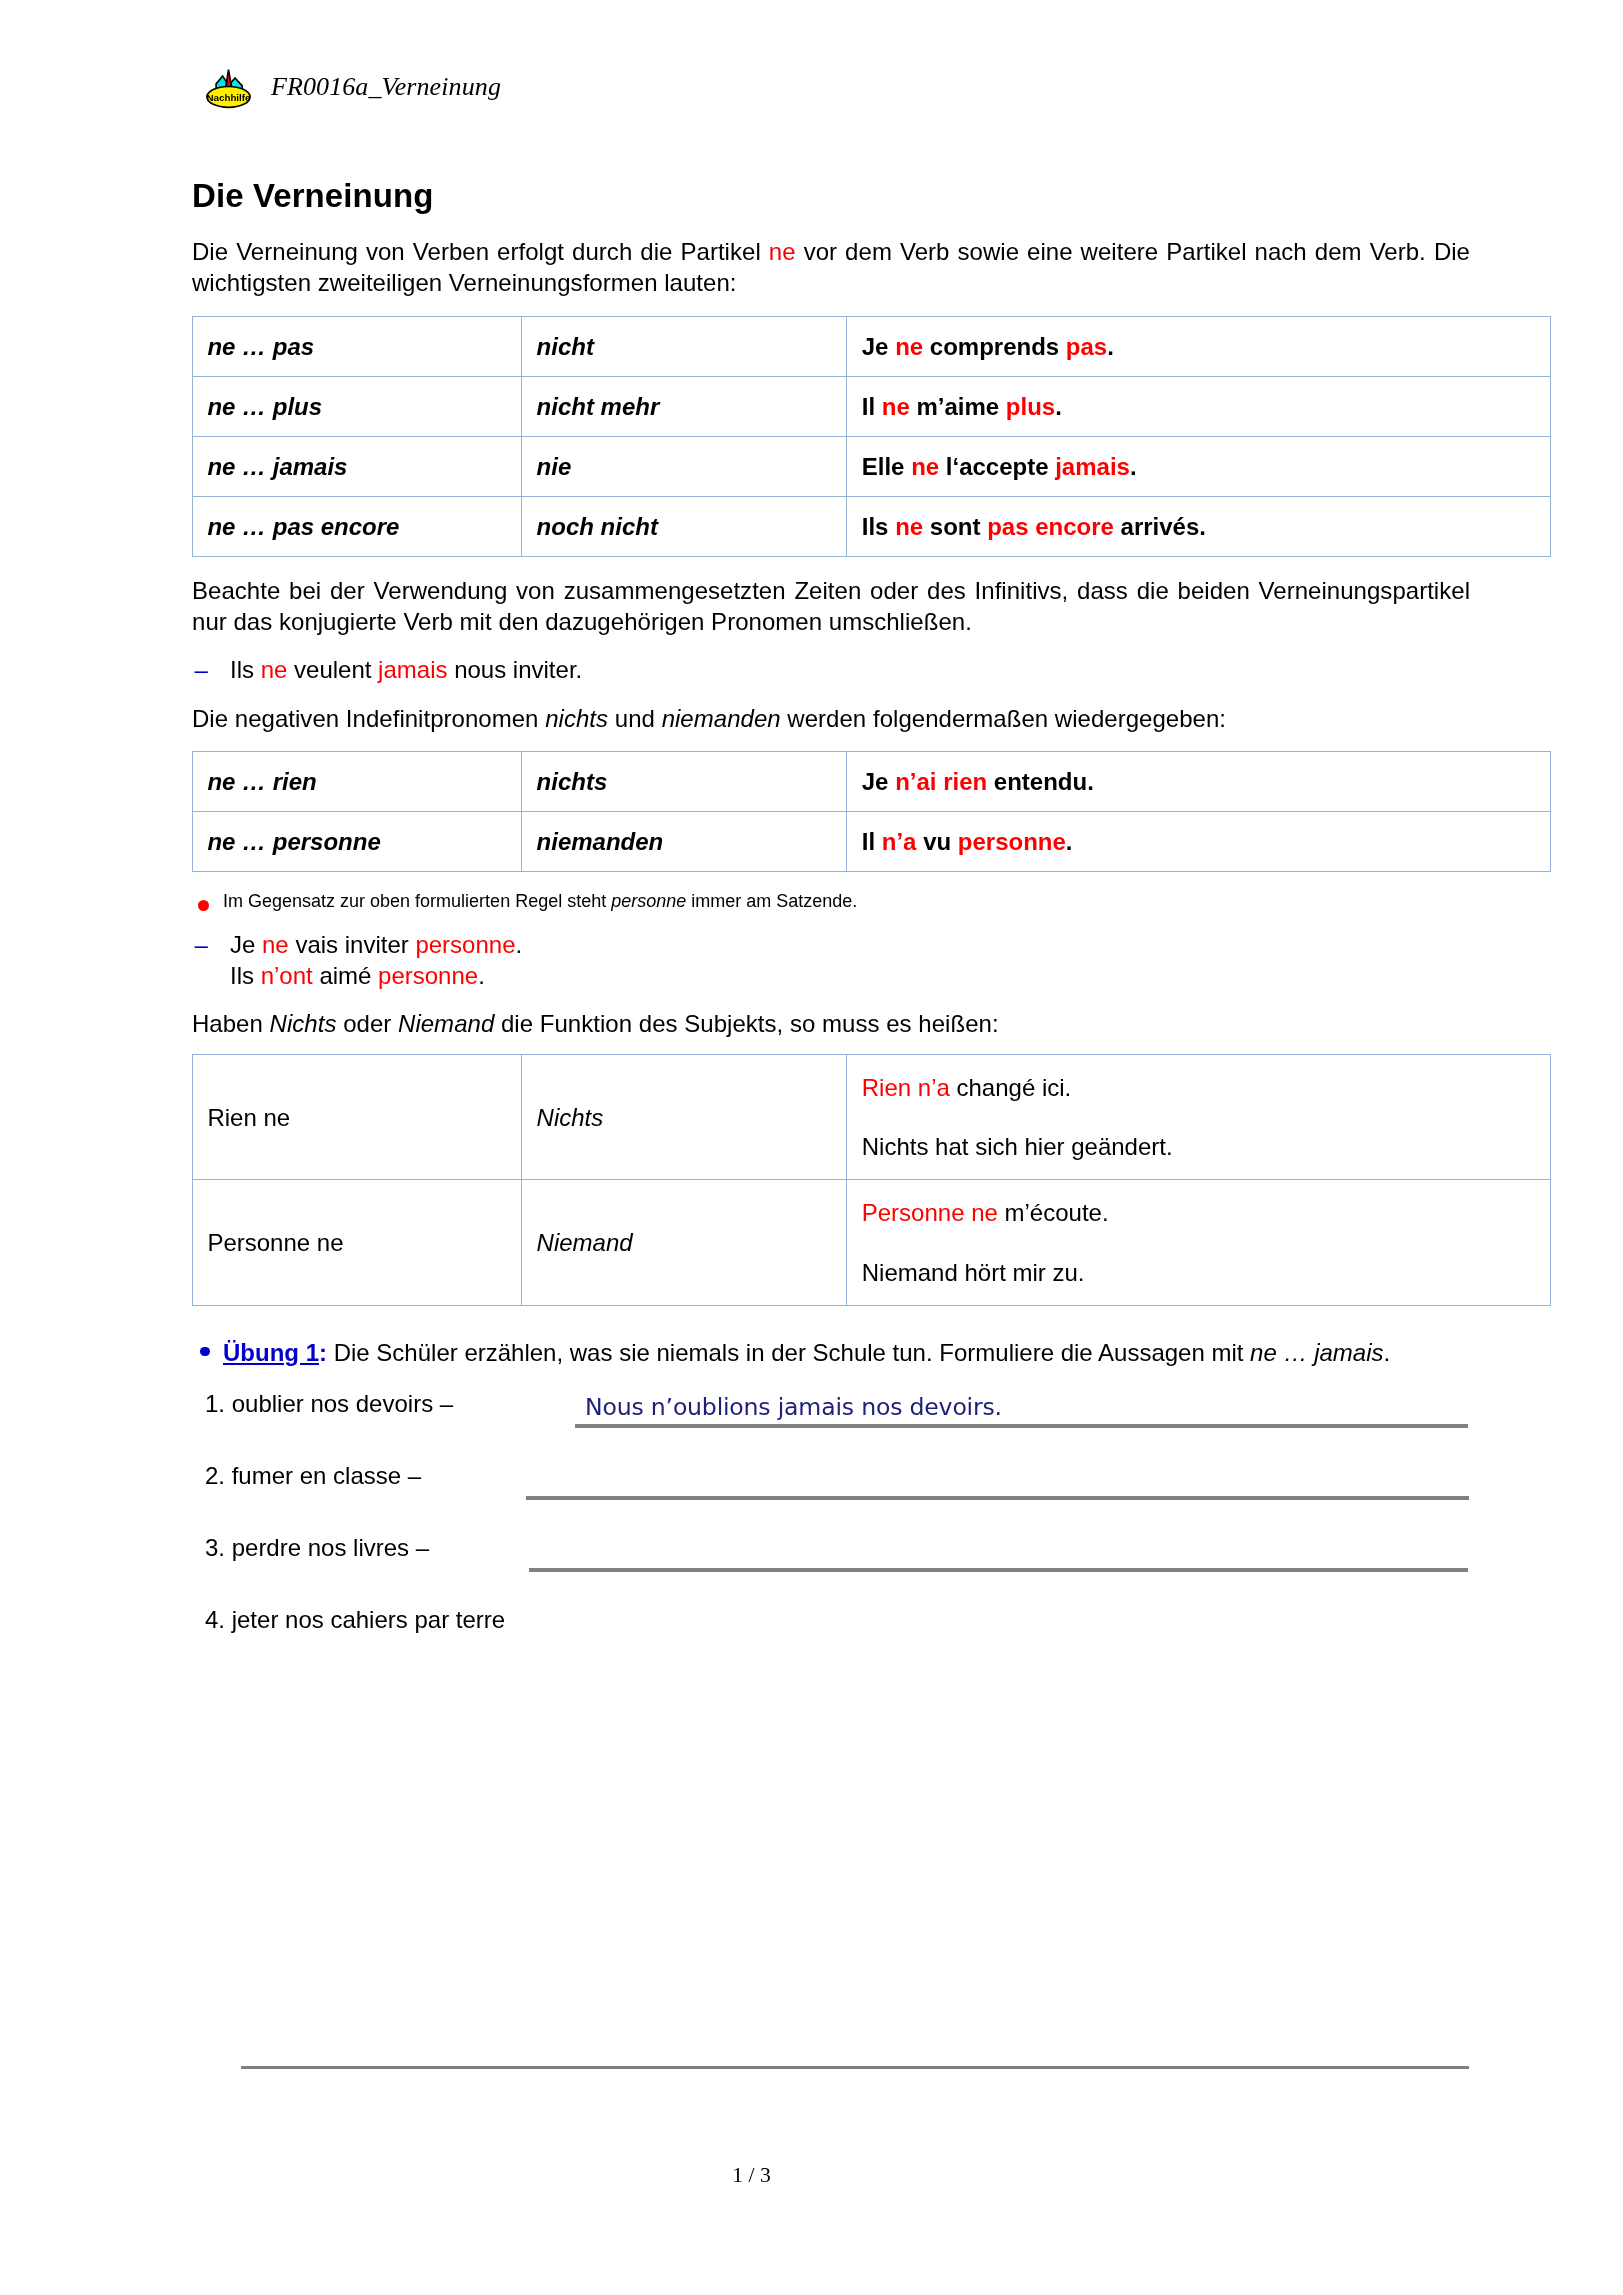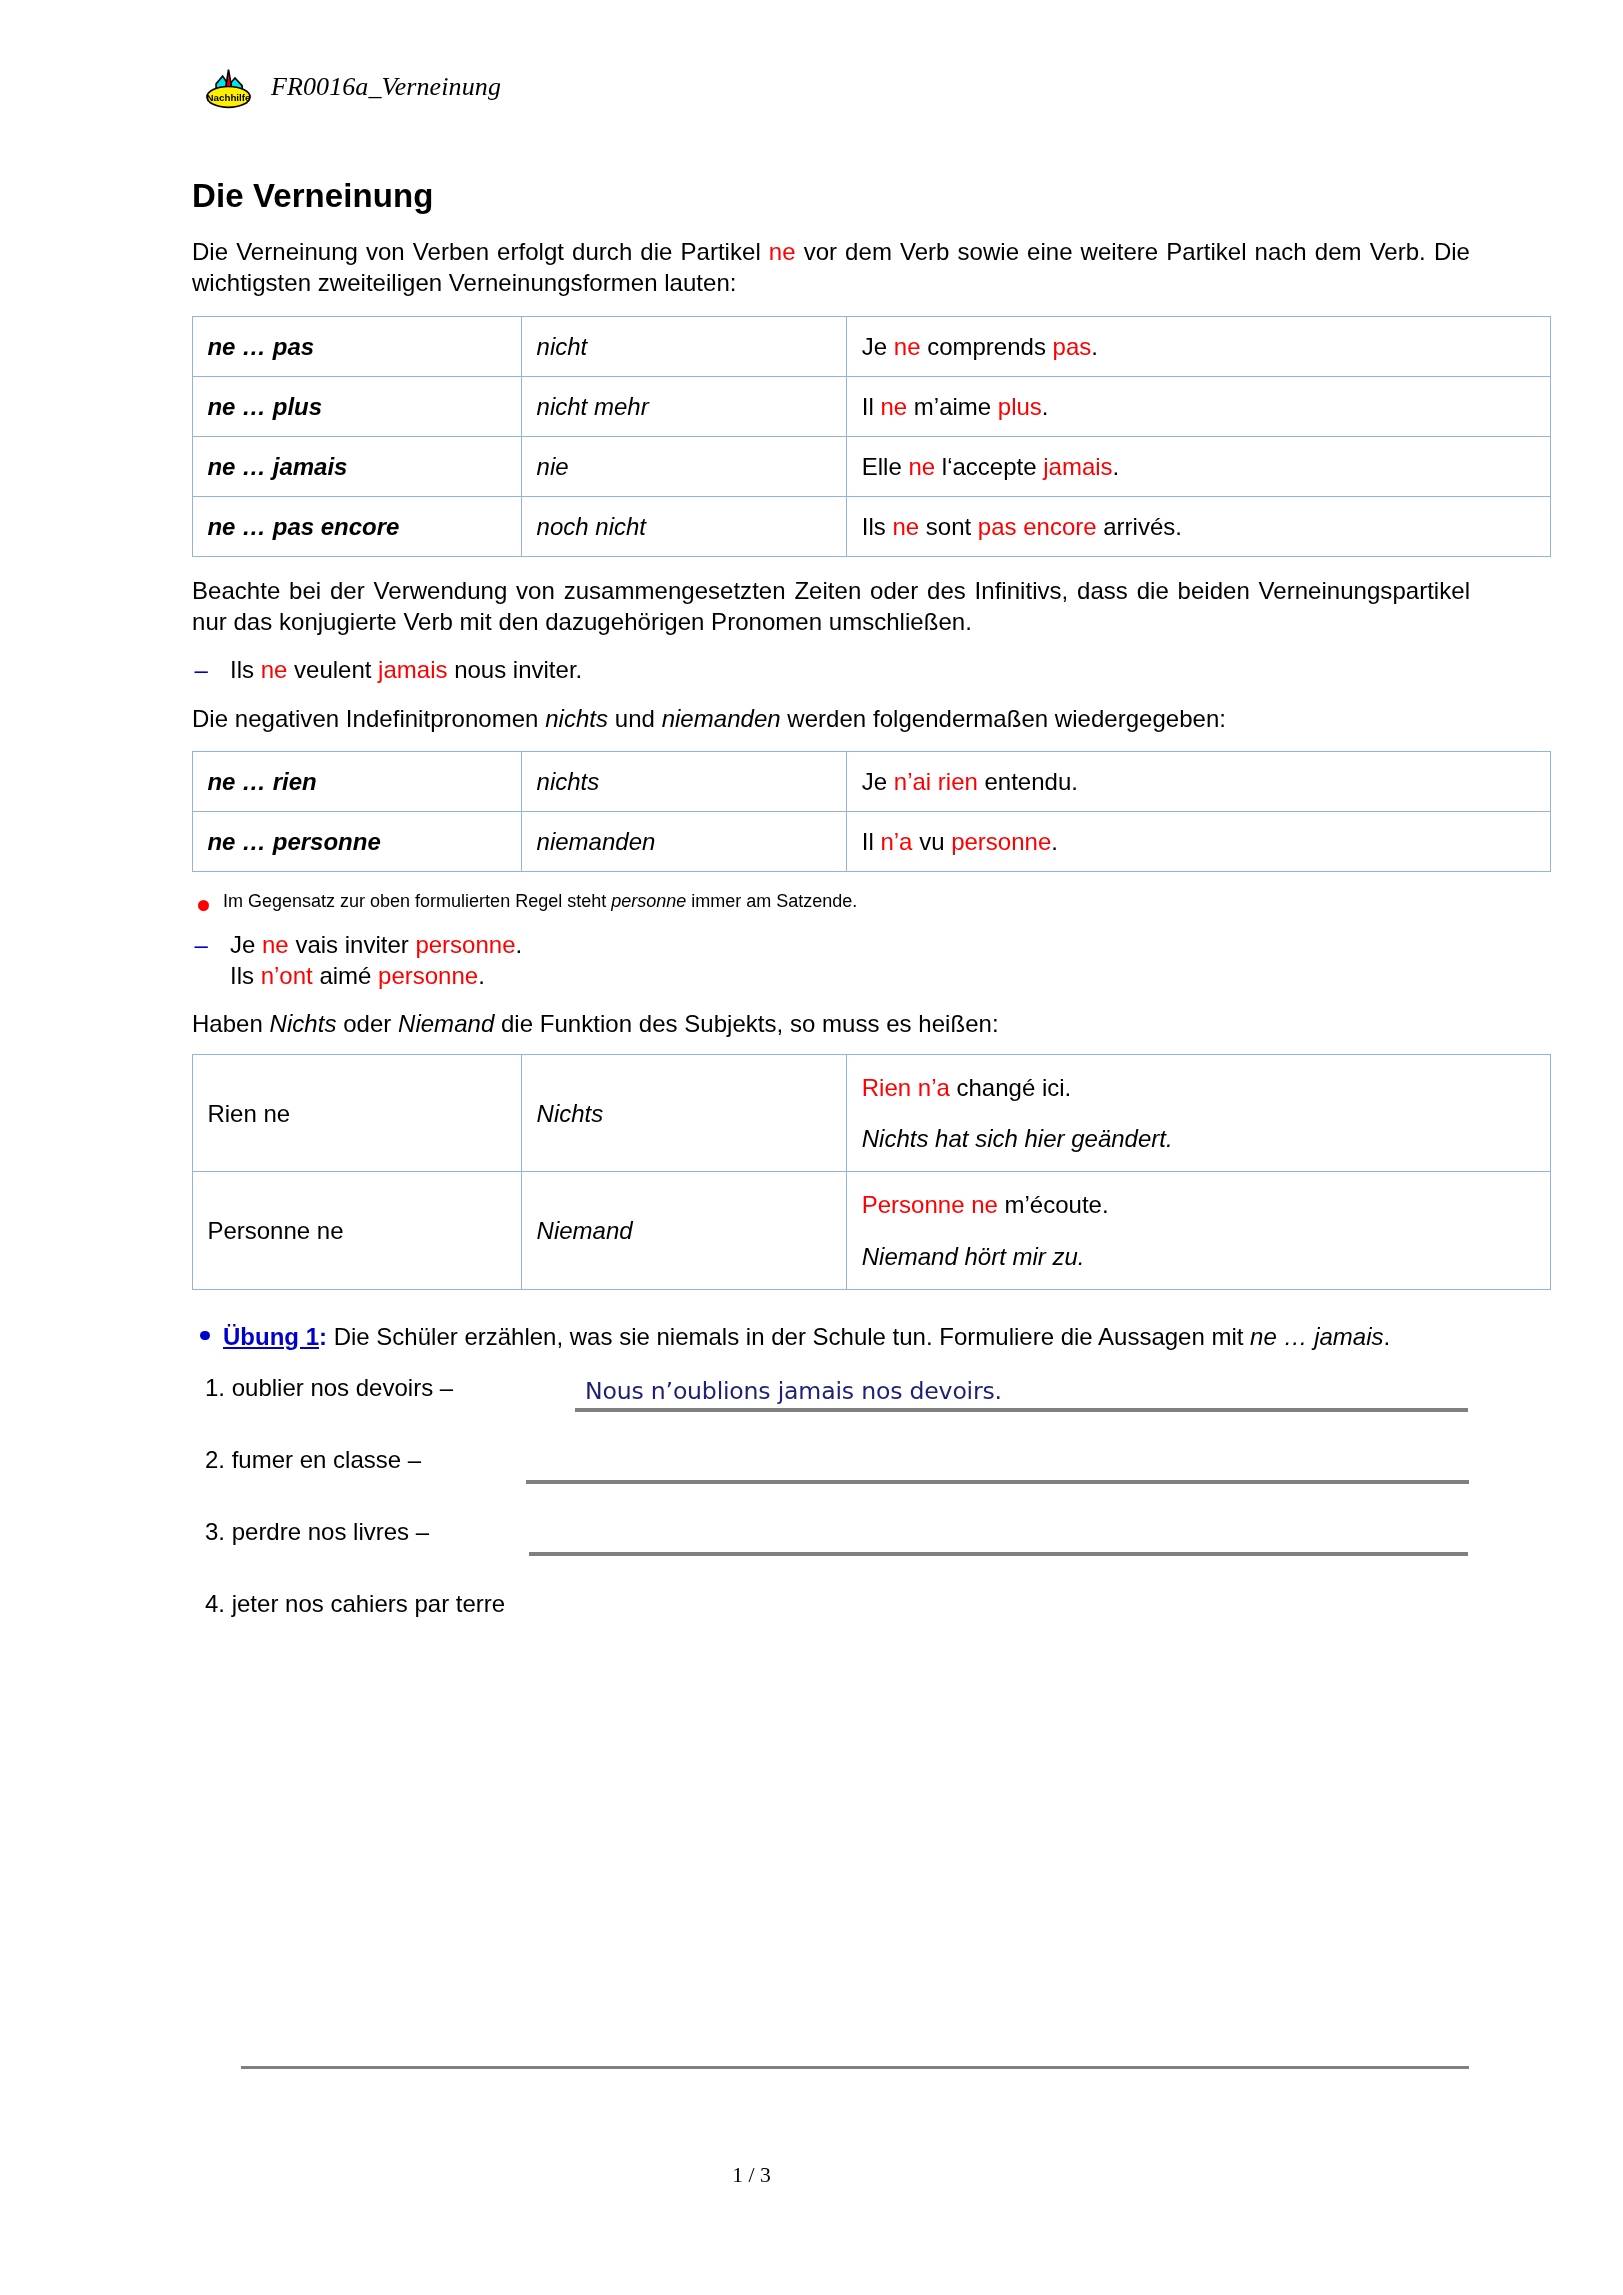--- a/index.html
+++ b/index.html
@@ -83,26 +83,26 @@
     border: 1.3px solid #95b3d7;
     font-size: 24px;
     padding: 13px 11.8px 13px 14.4px;
     vertical-align: middle;
     line-height: 1.30;
   }
   table.negtable td.c1 { width: 302px; }
   table.negtable td.c2 { width: 298px; font-style: italic; }
   table.negtable td.c3 { width: 676px; }
 
-  table.negtable.t1 td, table.negtable.t2 td { height: 33px; }
+  table.negtable.t1 td, table.negtable.t2 td { height: 33px; font-weight: bold; }
   table.negtable.t1 td.c1, table.negtable.t2 td.c1 { font-weight: bold; font-style: italic; }
 
   table.negtable.t3 td { padding-top: 17px; padding-bottom: 17px; }
   table.negtable.t3 td.c1 { font-weight: normal; }
-  table.negtable.t3 .line2 { margin-top: 20px; font-style: italic; }
+  table.negtable.t3 .line2 { margin-top: 28px; }
 
   
   .dashlist { margin: 0 0 17px 0; padding: 0; }
   .dashitem {
     position: relative;
     font-size: 24px;
     line-height: 1.30;
     padding-left: 38px;
     margin-bottom: 2.6px;
   }

